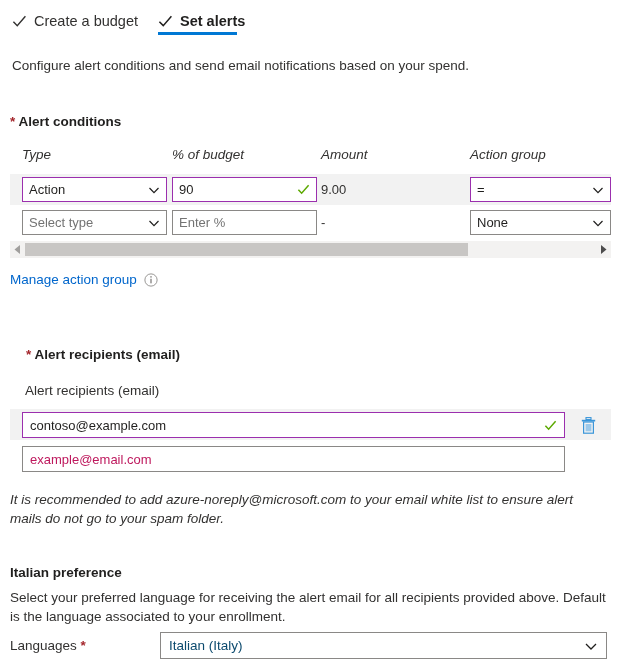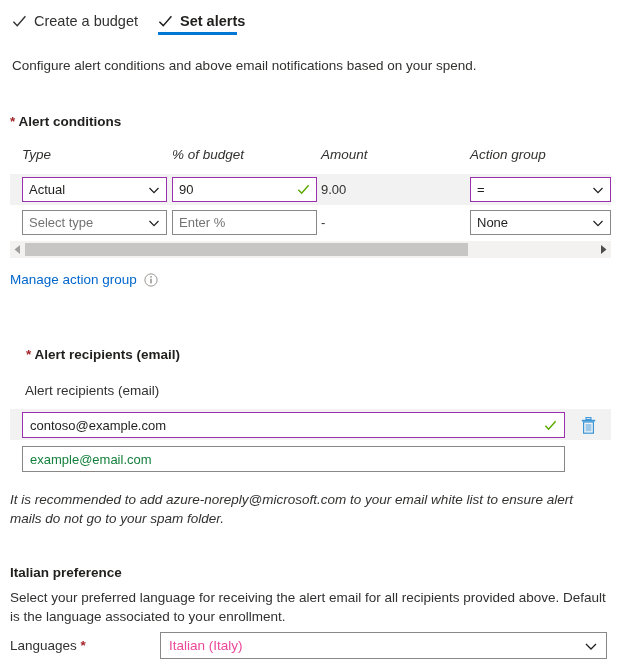--- a/index.html
+++ b/index.html
@@ -79,35 +79,35 @@
   
   .recip-sublabel { position:absolute; left:25px; top:383px; font-size:13.5px; color:#323130; }
   .recip-row { position:absolute; left:10px; height:31px; }
   .recip-row.r1 { top:409px; width:601px; background:#f2f2f2; }
   .recip-row.r2 { top:443px; width:601px; background:#ffffff; }
   .recip-input { position:absolute; left:12px; top:3px; height:26px; background:#fff;
                  display:flex; align-items:center; padding:0 7px; font-size:13px; }
   .recip-input.w1 { width:543px; border:1px solid #9b2fae; }
   .recip-input.w2 { width:543px; border:1px solid #8a8886; }
   .recip-input .rtxt { flex:1; white-space:nowrap; overflow:hidden; }
-  .recip-input .rtxt.ph { color:#15803d; }
+  .recip-input .rtxt.ph { color:#be185d; }
   .trash-btn { position:absolute; left:567px; top:5px; width:22px; height:22px;
                display:flex; align-items:center; justify-content:center; cursor:pointer; }
 
   
   .note { position:absolute; left:10px; top:490px; width:592px;
           font-size:13.5px; line-height:19px; font-style:italic; color:#323130; }
 
   
   .lang-desc { position:absolute; left:10px; top:588px; width:596px;
                font-size:13.5px; line-height:19px; color:#323130; }
   .lang-label { position:absolute; left:10px; top:638px; font-size:13.5px; color:#323130; }
   .lang-select { position:absolute; left:160px; top:632px; width:447px; height:27px;
                  border:1px solid #8a8886; background:#fff;
-                 display:flex; align-items:center; padding:0 8px; font-size:13.5px; color:#ec4899; }
+                 display:flex; align-items:center; padding:0 8px; font-size:13.5px; color:#0c4a6e; }
   .lang-select .lsel { flex:1; white-space:nowrap; }
 </style>
 </head>
 <body>
 
 <div class="page">
 
   <div class="tabs">
 
     <div class="tab tab-1">
@@ -120,39 +120,39 @@
     <div class="tab tab-2">
       <svg class="tab-check" viewBox="0 0 16 16">
         <path d="M1.5 8.2 L5.6 12.4 L14.3 2.4" fill="none" stroke="#201f1e" stroke-width="1.6"></path>
       </svg>
       <span class="tab-label">Set alerts</span>
     </div>
 
     <div class="tab-underline"></div>
   </div>
 
-  <div class="intro">Configure alert conditions and above email notifications based on your spend.</div>
+  <div class="intro">Configure alert conditions and send email notifications based on your spend.</div>
 
   <div class="sec-head" id="alert-cond-head">
     <span class="req-star">*</span>
     <span>Alert conditions</span>
   </div>
 
   <div class="cond-table">
 
     <div class="cond-headrow">
       <span class="ch-type">Type</span>
       <span class="ch-pct">% of budget</span>
       <span class="ch-amt">Amount</span>
       <span class="ch-act">Action group</span>
     </div>
 
     <div class="cond-row row-sel">
       <div class="fld f-type sel-border">
-        <span class="ftxt">Actual</span>
+        <span class="ftxt">Action</span>
         <svg class="chev" viewBox="0 0 12 12">
           <path d="M1.5 4 L6 8.6 L10.5 4" fill="none" stroke="#201f1e" stroke-width="1.2"></path>
         </svg>
       </div>
 
       <div class="fld f-pct sel-border">
         <span class="ftxt">90</span>
         <svg class="okcheck" viewBox="0 0 14 14">
           <path d="M1.5 7.2 L5 11 L12.5 2.4" fill="none" stroke="#5ca900" stroke-width="1.6"></path>
         </svg>

